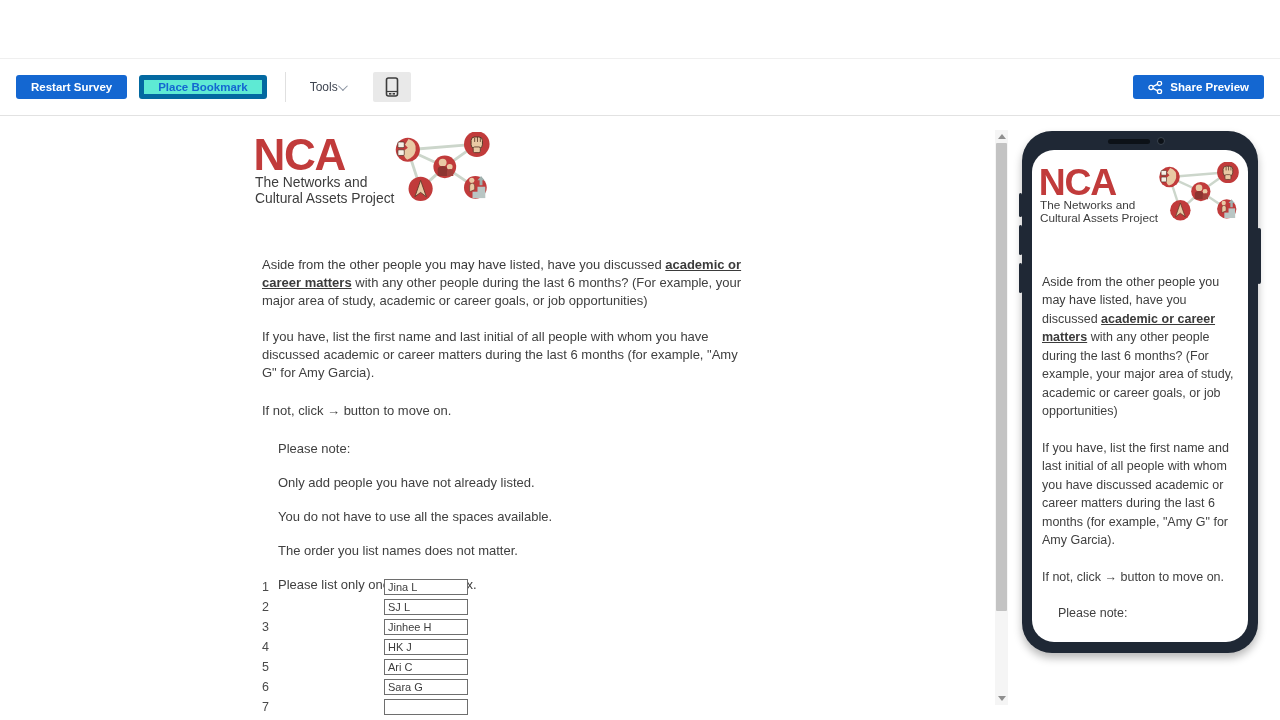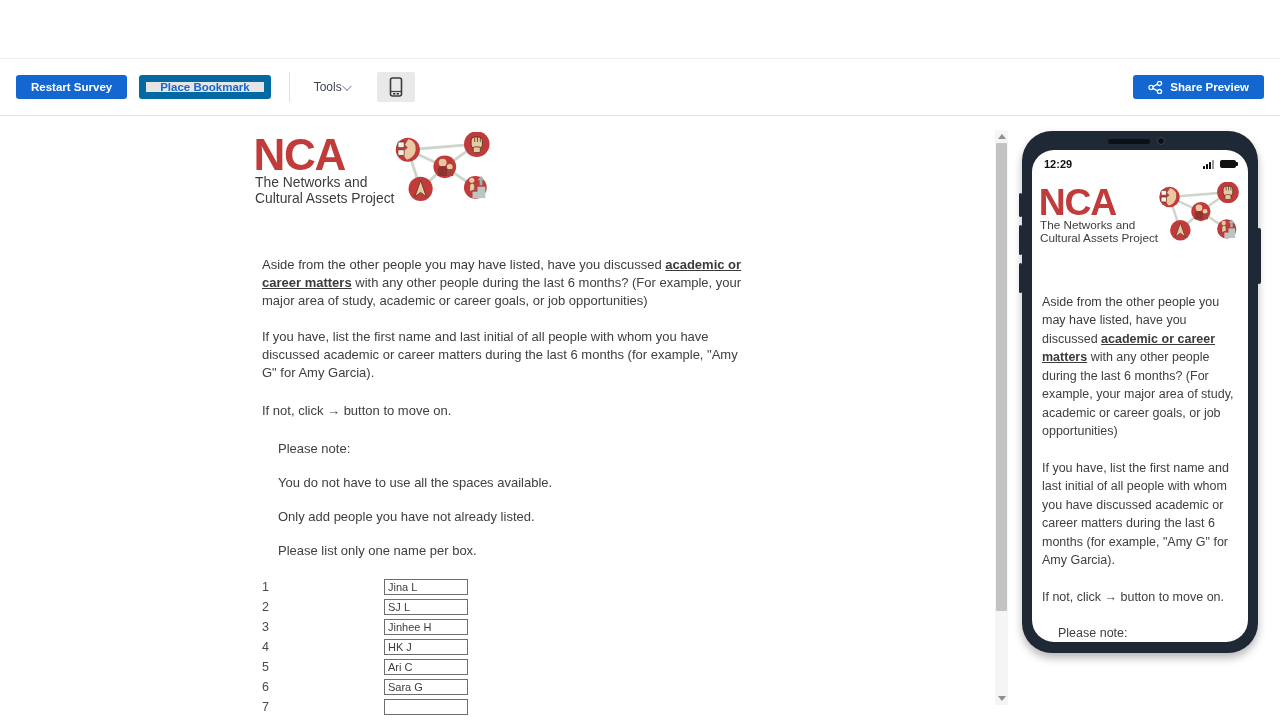--- a/index.html
+++ b/index.html
@@ -8,21 +8,21 @@
   .app { position:relative; width:1280px; height:720px; background:#fff; }
 
   
   .top-space { height:59px; background:#fff; border-bottom:1px solid #efefef; }
   .toolbar { height:57px; background:#fff; border-bottom:1px solid #e2e2e2;
              display:flex; align-items:center; padding:0 16px; }
   .btn { font-size:11.5px; font-weight:700; border-radius:3px; height:24px;
          display:inline-flex; align-items:center; justify-content:center;
          padding:0 14px; cursor:pointer; border:1px solid transparent; }
   .btn-primary { background:#1467D1; color:#fff; }
-  .btn-outline { background:#e5e5e5; color:#1467D1; border:7px solid #0369a1; }
+  .btn-outline { background:#5eead4; color:#1467D1; border:5px solid #0369a1; }
   .toolbar .btn + .btn { margin-left:12px; }
   .tb-divider { width:1px; height:30px; background:#e0e0e0; margin:0 18px; }
   .tools { display:flex; align-items:center; font-size:12px; color:#3e4450;
            cursor:pointer; padding:4px 6px; }
   .tools .label { }
   .chev { width:7px; height:7px; border-right:1.6px solid #8a93a0;
           border-bottom:1.6px solid #8a93a0; transform:rotate(45deg) translateY(-2px); }
   .device-toggle { width:38px; height:30px; background:#e9e9e9; border-radius:2px;
                    margin-left:22px; display:flex; align-items:center;
                    justify-content:center; cursor:pointer; }
@@ -188,22 +188,23 @@
         <text x="0" y="78" font-size="19.5" fill="#3D3D3D">The Networks and</text>
         <text x="0" y="100" font-size="19.5" fill="#3D3D3D">Cultural Assets Project</text>
       </svg>
 
       <div class="question-block">
         <p><span class="q-bold">Aside from the other people you may have listed,</span><span> have you discussed </span><span class="q-underline">academic or career matters</span><span> with any other people during the last 6 months? (For example, your major area of study, academic or career goals, or job opportunities)</span></p>
         <p class="p2">If you have, list the first name and last initial of all people with whom you have discussed academic or career matters during the last 6 months (for example, "Amy G" for Amy Garcia).</p>
         <p class="p3">If not, click → button to move on.</p>
         <div class="note-lines">
             <div>Please note:</div>
+            <div>Only add people you have not already listed.</div>
             <div>You do not have to use all the spaces available.</div>
-            <div>Only add people you have not already listed.</div>
+            <div>The order you list names does not matter.</div>
             <div>Please list only one name per box.</div>
           </div>
       </div>
 
       <div class="entries">
           <div class="entry-row">
             <span class="entry-num">1</span>
             <input class="entry-input" type="text" value="Jina L" style="">
           </div>
           <div class="entry-row">
@@ -245,32 +246,20 @@
 
     <div class="phone">
       <div class="phone-speaker"></div>
       <div class="phone-camera"></div>
       <div class="phone-btn pb-l1"></div>
       <div class="phone-btn pb-l2"></div>
       <div class="phone-btn pb-l3"></div>
       <div class="phone-btn pb-r"></div>
 
       <div class="phone-screen">
-        <div class="status-bar">
-          <span class="status-time">12:29</span>
-          <span class="status-icons">
-            <span class="sig">
-              <i></i>
-                <i></i>
-                <i></i>
-                <i></i>
-              </span>
-            <span class="batt"></span>
-          </span>
-        </div>
 
         <svg class="logo-phone" viewBox="0 0 332 104">
           <g stroke="#ccd6cb" stroke-width="4">
             <line x1="215" y1="25" x2="312" y2="17"></line>
             <line x1="215" y1="25" x2="267" y2="49"></line>
             <line x1="267" y1="49" x2="312" y2="17"></line>
             <line x1="215" y1="25" x2="233" y2="80"></line>
             <line x1="267" y1="49" x2="233" y2="80"></line>
             <line x1="267" y1="49" x2="310" y2="78"></line>
           </g>

